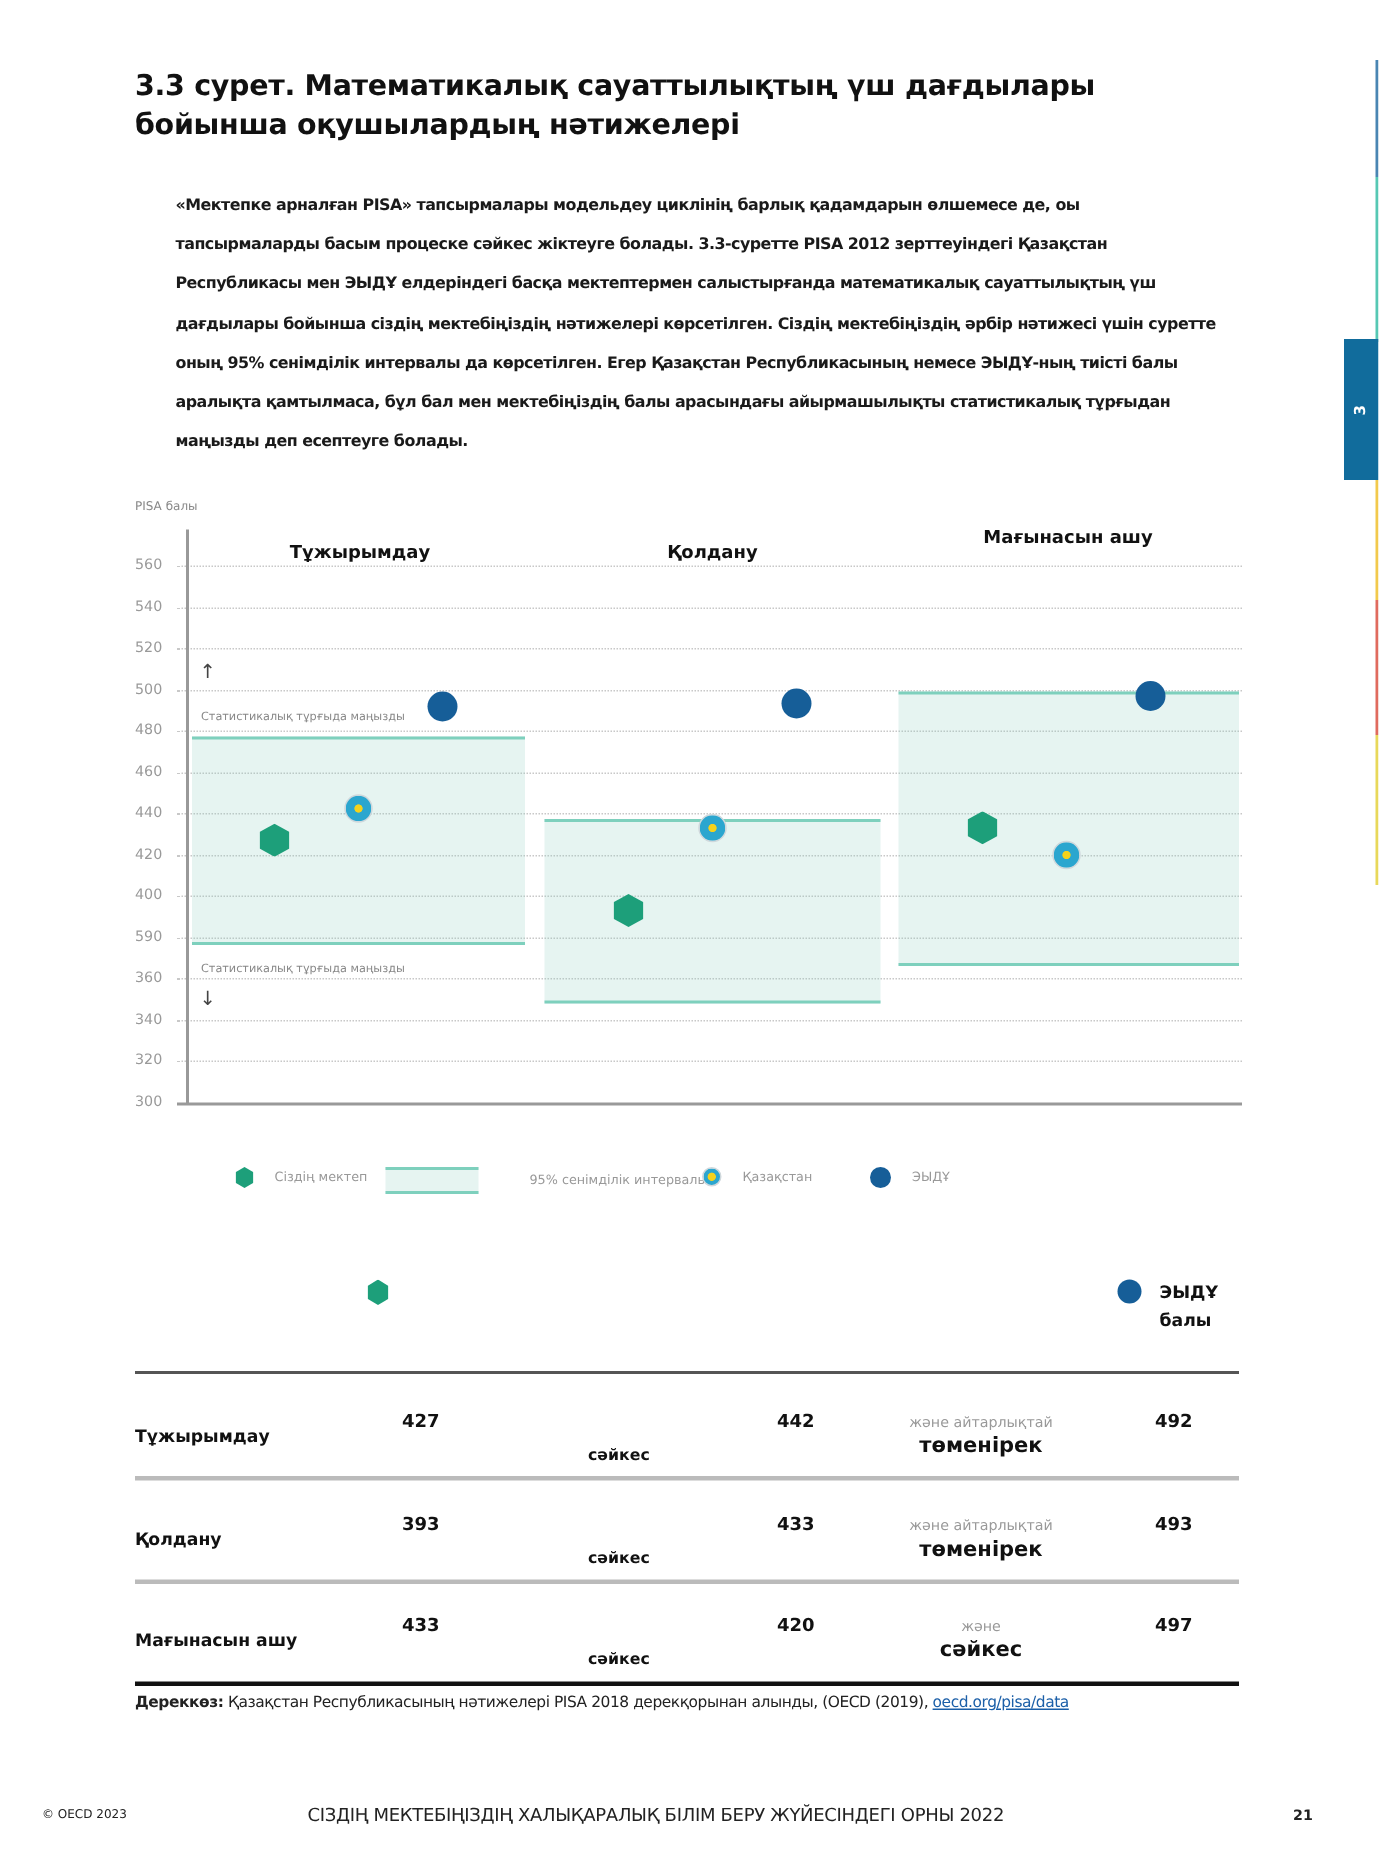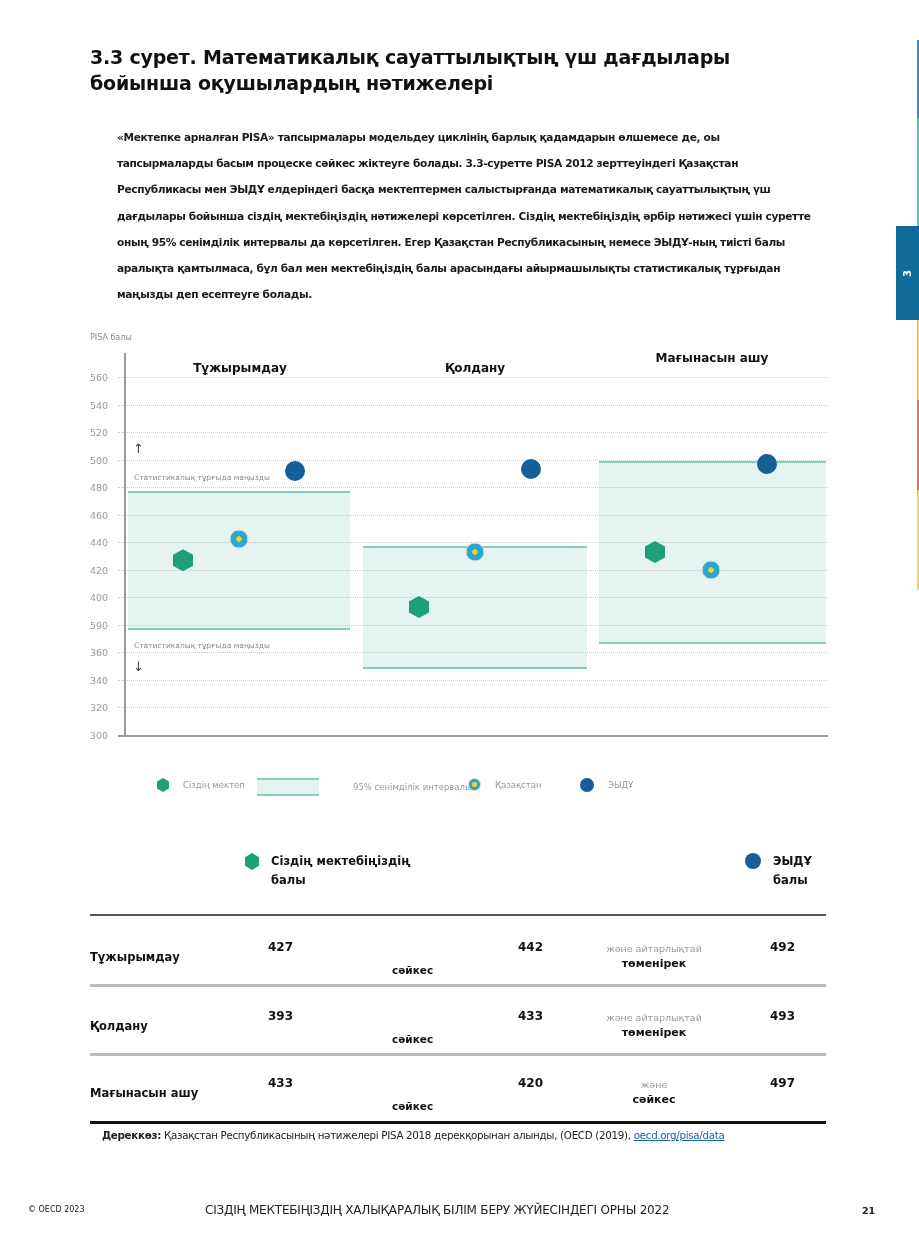--- a/index.html
+++ b/index.html
@@ -61,23 +61,23 @@
   .th .ic .hex, .th .ic .kz, .th .ic .oecd { position: relative; transform: none; display: block; }
   .rule-thick { position: absolute; left: 90px; width: 736px; height: 2px; background: #555; }
   .rule-black { position: absolute; left: 90px; width: 736px; height: 3px; background: #111; }
   .rule-grey { position: absolute; left: 90px; width: 736px; height: 2.5px; background: #bbb; }
   .row { position: absolute; left: 90px; width: 740px; height: 60px; }
   .row .name { position: absolute; left: 0; top: 24px; font-weight: bold; font-size: 11.5px; }
   .row .num { position: absolute; top: 14px; font-weight: bold; font-size: 12px; }
   .row .cmp1 { position: absolute; left: 302px; top: 38px; font-weight: bold; font-size: 10.5px; }
   .row .cmp2 { position: absolute; left: 504px; top: 16px; width: 120px; text-align: center; }
   .row .cmp2 .pre { font-size: 9.5px; color: #999; display: block; line-height: 13px; }
-  .row .cmp2 .main { font-size: 11px; font-weight: bold; display: block; line-height: 18px; }
-
-  .source { position: absolute; left: 102px; top: 1129px; font-size: 10.3px; color: #222; white-space: nowrap; letter-spacing: -0.3px; }
+  .row .cmp2 .main { font-size: 14px; font-weight: bold; display: block; line-height: 18px; }
+
+  .source { position: absolute; left: 90px; top: 1129px; font-size: 10.3px; color: #222; white-space: nowrap; letter-spacing: -0.3px; }
   .source b { font-weight: bold; }
   .source a { color: #1b5fa8; text-decoration: underline; }
 
   .footer { position: absolute; top: 1203px; left: 0; width: 919px; font-size: 12px; color: #222; }
   .footer .copy { position: absolute; left: 28px; font-size: 8px; top: 2px; }
   .footer .center { position: absolute; left: 205px; font-size: 12px; letter-spacing: -0.2px; }
   .footer .page { position: absolute; left: 862px; font-weight: bold; font-size: 9.5px; top: 2px; }
 </style>
 </head>
 <body>
@@ -183,21 +183,20 @@
       </span>
     <span>ЭЫДҰ</span>
   </div>
 </div>
 
 <div class="tbl-head">
   <div class="th" style="left:155px;width:180px;">
     <span class="ic">
         <span class="hex" style="width:14px;height:17px;"></span>
       </span>
-    <span style="width:150px;">Сіздің мектебіңіздің балы</span>
   </div>
   <div class="th" style="left:655px;width:85px;">
     <span class="ic">
         <span class="oecd" style="width:16px;height:16px;"></span>
       </span>
     <span style="width:50px;">ЭЫДҰ балы</span>
   </div>
 </div>
 <div class="rule-thick" style="top:914px;"></div>
 

